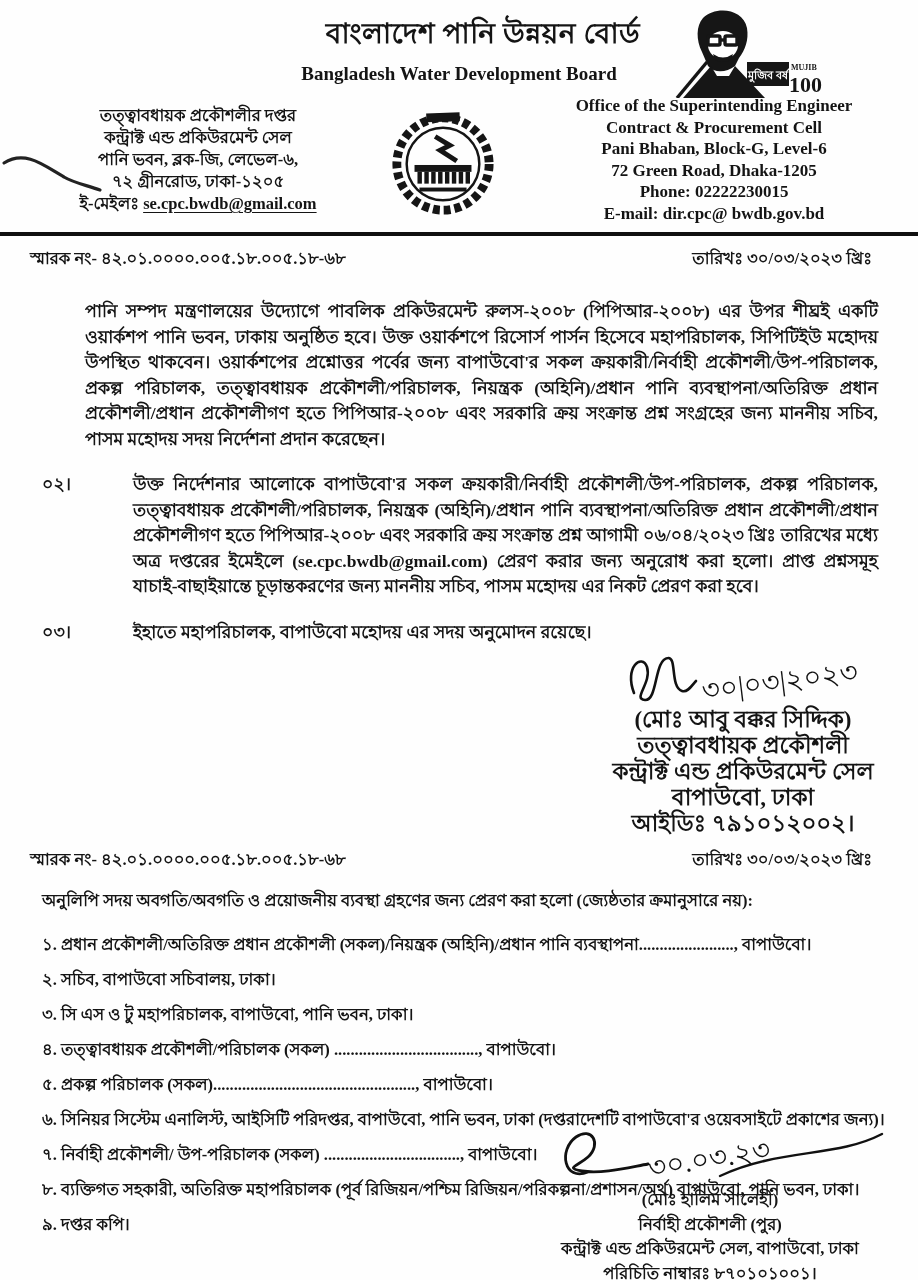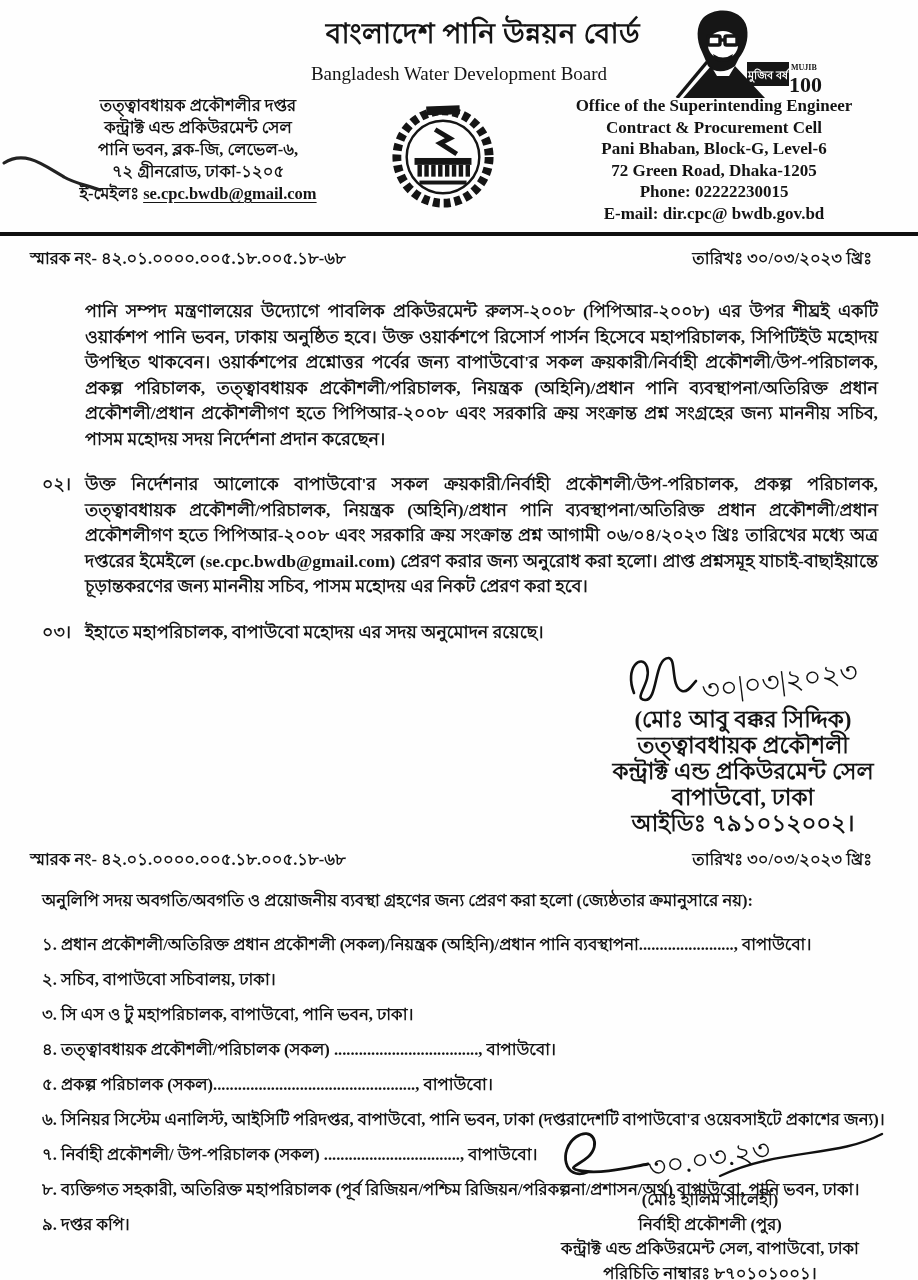--- a/index.html
+++ b/index.html
@@ -7,41 +7,41 @@
     position:relative;
     width:918px;height:1280px;
     background:#fefefe;
     color:#141414;
     font-family:"Liberation Serif","DejaVu Serif",serif;
     overflow:hidden;
   }
   
   .org-titles{ text-align:center; padding-top:12px; }
   .org-bn{ font-size:28px; font-weight:700; letter-spacing:.5px;padding-left:48px; }
-  .org-en{ font-size:19px; font-weight:400; margin-top:4px; }
+  .org-en{ font-size:19px; font-weight:700; margin-top:4px; }
   .mujib-logo{ position:absolute; top:6px; right:92px; width:175px; height:92px; }
   .pen-mark{ position:absolute; left:0; top:133px; width:115px; height:82px; }
 
-  .addr-row{ display:flex; margin-top:10px; align-items:flex-start; }
+  .addr-row{ display:flex; margin-top:10px; align-items:center; }
   .addr-bn{ width:340px; margin-left:28px; text-align:center; font-weight:700; font-size:16.5px; line-height:22px; }
   .seal-wrap{ width:150px; display:flex; justify-content:center; padding-top:8px; }
   .addr-en{ width:380px; margin-left:6px; text-align:center; font-weight:700; font-size:17px; line-height:21.5px; }
   .email-underline{ text-decoration:underline; text-underline-offset:3px; }
 
   .rule{ border:0; border-top:4px solid #101010; margin:8px 0 0 0; }
 
   
   .memo-row{ display:flex; justify-content:space-between; padding:10px 46px 0 30px; font-weight:700; font-size:16.5px; }
 
   .doc-title{ text-align:center; margin-top:16px; font-size:23px; font-weight:700;
               text-decoration:underline; text-underline-offset:5px; }
 
   
   .para{ margin:26px 40px 0 85px; text-align:justify; font-size:17.5px; line-height:25.5px; font-weight:700; }
-  .clause{ display:flex; margin:20px 40px 0 42px; font-size:17.5px; line-height:25.5px; font-weight:700; }
+  .clause{ display:flex; margin:20px 40px 0 42px; font-size:17.5px; line-height:25.5px; font-weight:700;gap:48px; }
   .clause-no{ width:43px; flex:none; }
   .clause-text{ flex:1; text-align:justify; }
 
   
   .sig-top{ width:310px; margin:2px 20px 0 auto; text-align:center; position:relative; }
   .sig-scribble{ display:block; margin:0 0 0 30px; }
   .sig-lines{ font-weight:700; font-size:23px; line-height:26px; }
 
   .dist-head{ margin:14px 30px 0 42px; font-weight:700; font-size:16.5px; }
   .dist-list{ margin:12px 20px 0 42px; font-weight:700; font-size:16.5px; }

